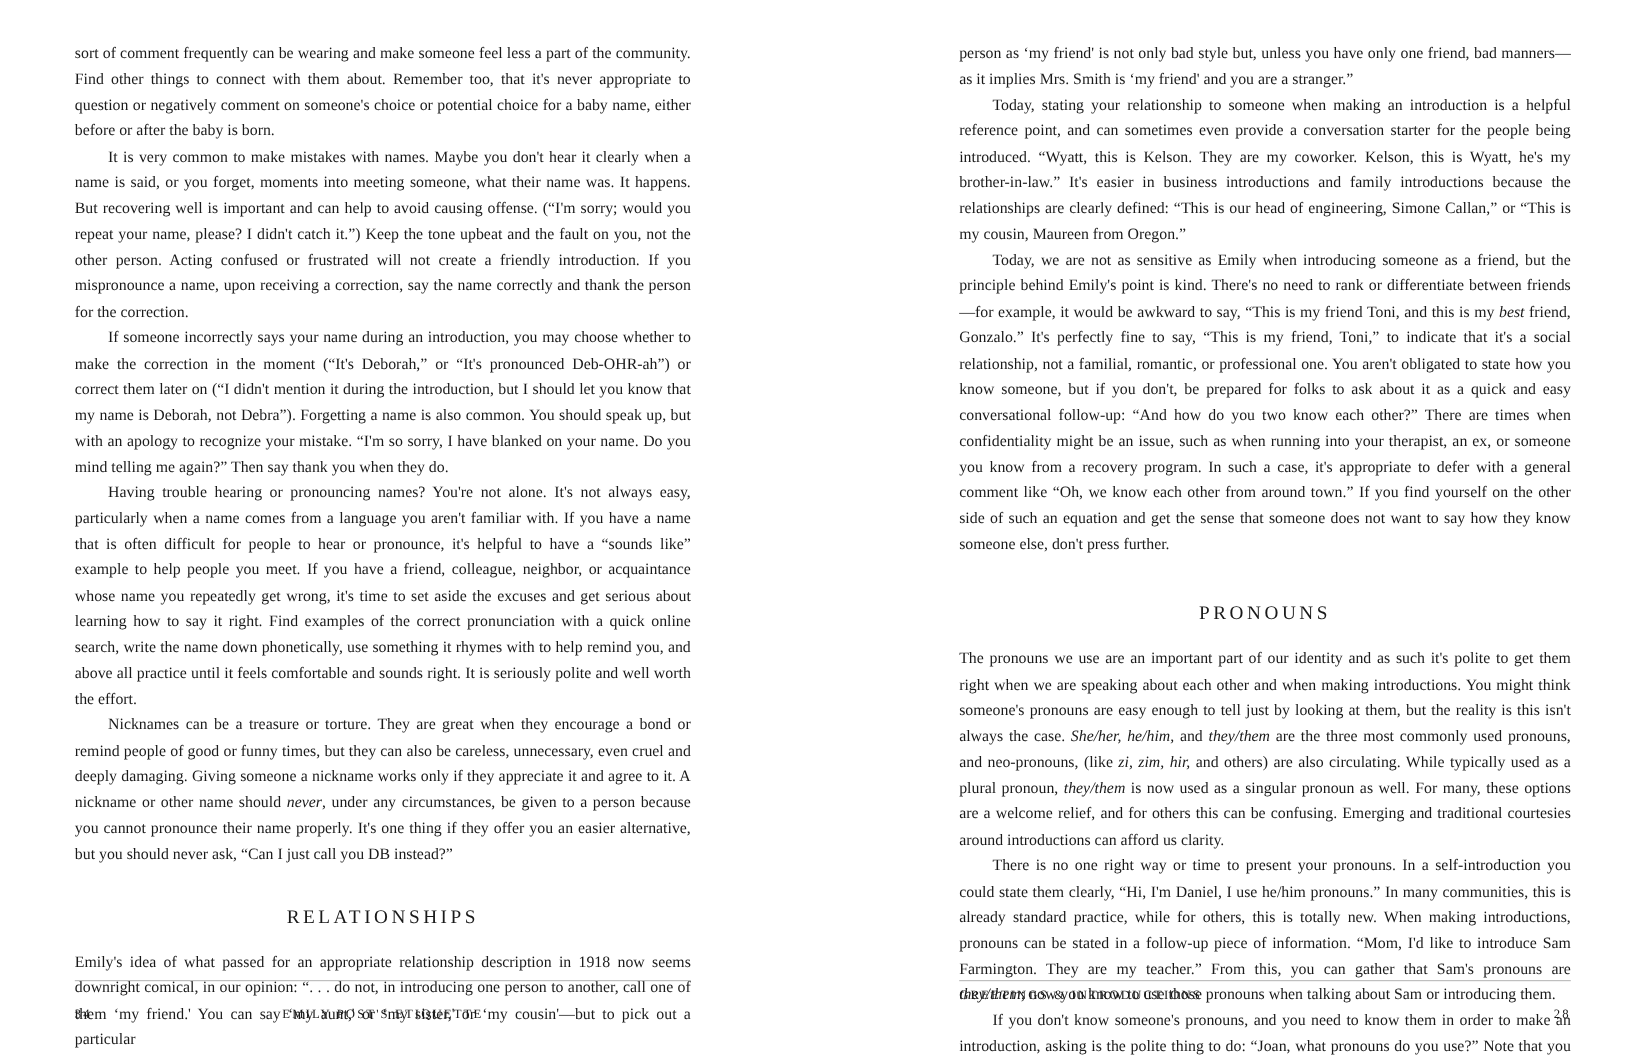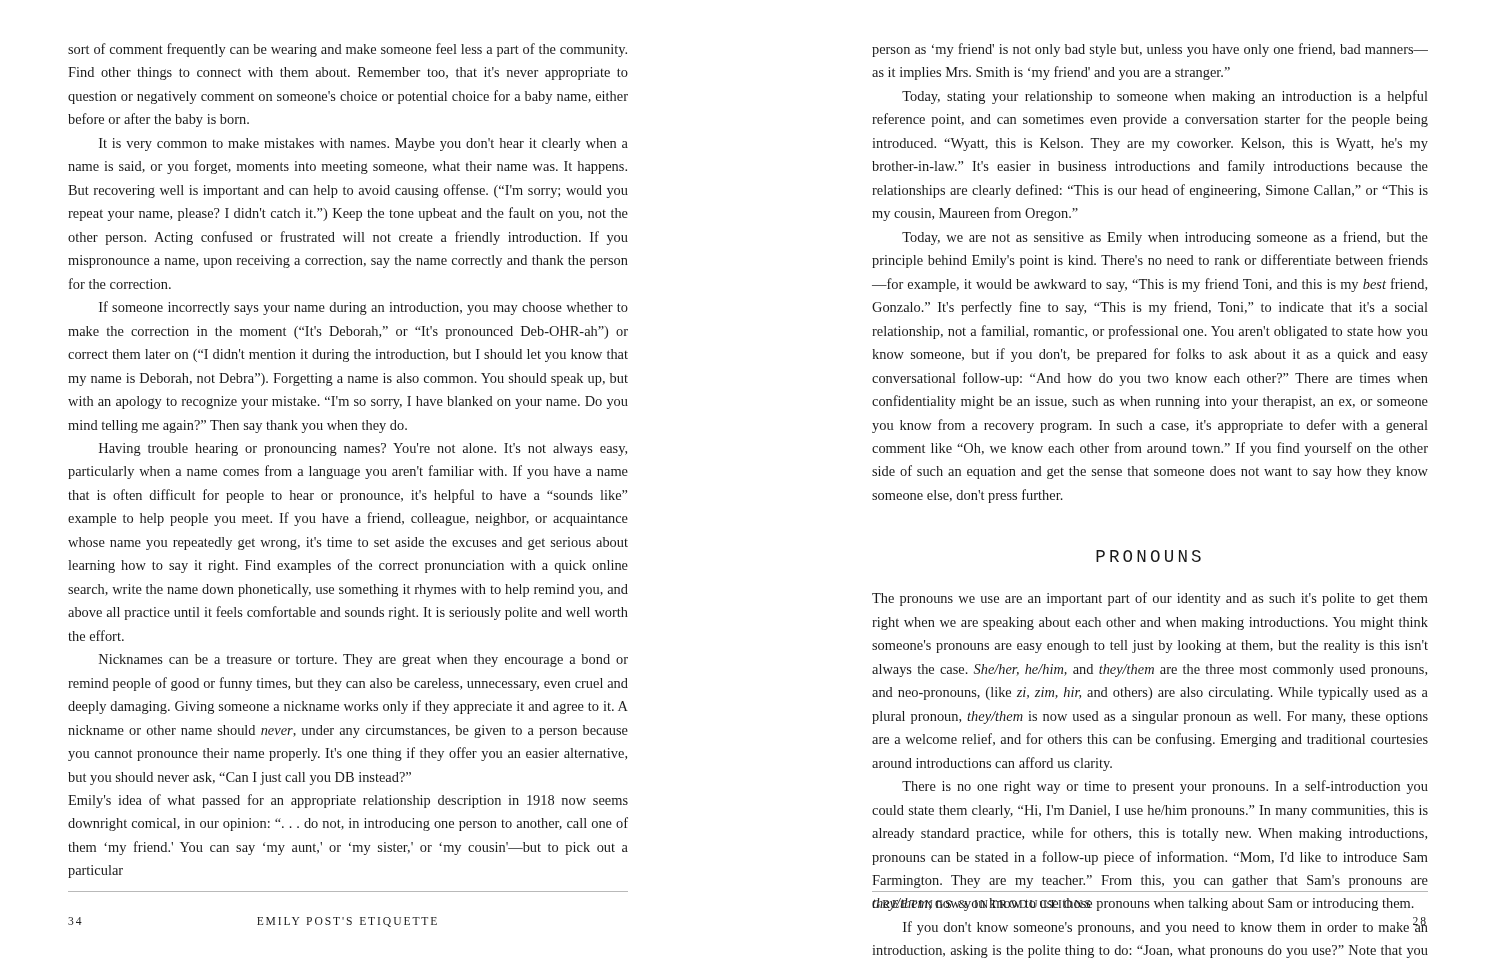--- a/index.html
+++ b/index.html
@@ -44,21 +44,21 @@
   }
   .body-text p.indent {
     text-indent: 2.1em;
   }
   .section-head {
     text-align: center;
     font-size: 17.5px;
     letter-spacing: 3.2px;
     font-weight: normal;
     margin: 34px 0 20px 0;
-    font-family: Liberation Mono, monospace;
+    font-family: Liberation Serif, serif;
   }
   .section-head.right-head {
     margin: 40px 0 20px 0;
   }
   em { font-style: italic; }
   .footer {
     position: absolute;
     bottom: 36px;
     font-size: 11.6px;
     letter-spacing: 1.9px;
@@ -108,20 +108,21 @@
 
   <div class="page page-left">
     <div class="body-text">
       <p>sort of comment frequently can be wearing and make someone feel less a part of the community. Find other things to connect with them about. Remember too, that it's never appropriate to question or negatively comment on someone's choice or potential choice for a baby name, either before or after the baby is born.</p>
       <p class="indent">It is very common to make mistakes with names. Maybe you don't hear it clearly when a name is said, or you forget, moments into meeting someone, what their name was. It happens. But recovering well is important and can help to avoid causing offense. (“I'm sorry; would you repeat your name, please? I didn't catch it.”) Keep the tone upbeat and the fault on you, not the other person. Acting confused or frustrated will not create a friendly introduction. If you mispronounce a name, upon receiving a correction, say the name correctly and thank the person for the correction.</p>
       <p class="indent">If someone incorrectly says your name during an introduction, you may choose whether to make the correction in the moment (“It's Deborah,” or “It's pronounced Deb-OHR-ah”) or correct them later on (“I didn't mention it during the introduction, but I should let you know that my name is Deborah, not Debra”). Forgetting a name is also common. You should speak up, but with an apology to recognize your mistake. “I'm so sorry, I have blanked on your name. Do you mind telling me again?” Then say thank you when they do.</p>
       <p class="indent">Having trouble hearing or pronouncing names? You're not alone. It's not always easy, particularly when a name comes from a language you aren't familiar with. If you have a name that is often difficult for people to hear or pronounce, it's helpful to have a “sounds like” example to help people you meet. If you have a friend, colleague, neighbor, or acquaintance whose name you repeatedly get wrong, it's time to set aside the excuses and get serious about learning how to say it right. Find examples of the correct pronunciation with a quick online search, write the name down phonetically, use something it rhymes with to help remind you, and above all practice until it feels comfortable and sounds right. It is seriously polite and well worth the effort.</p>
       <p class="indent"><span>Nicknames can be a treasure or torture. They are great when they encourage a bond or remind people of good or funny times, but they can also be careless, unnecessary, even cruel and deeply damaging. Giving someone a nickname works only if they appreciate it and agree to it. A nickname or other name should </span><em>never</em><span>, under any circumstances, be given to a person because you cannot pronounce their name properly. It's one thing if they offer you an easier alternative, but you should never ask, “Can I just call you DB instead?”</span></p>
     </div>
 
+    <h2 class="section-head">RELATIONSHIPS</h2>
 
     <div class="body-text">
       <p>Emily's idea of what passed for an appropriate relationship description in 1918 now seems downright comical, in our opinion: “. . . do not, in introducing one person to another, call one of them ‘my friend.' You can say ‘my aunt,' or ‘my sister,' or ‘my cousin'—but to pick out a particular</p>
     </div>
 
     <div class="footer-rule"></div>
     <div class="footer folio">34</div>
     <div class="footer running-head">EMILY POST'S ETIQUETTE</div>
   </div>
 

